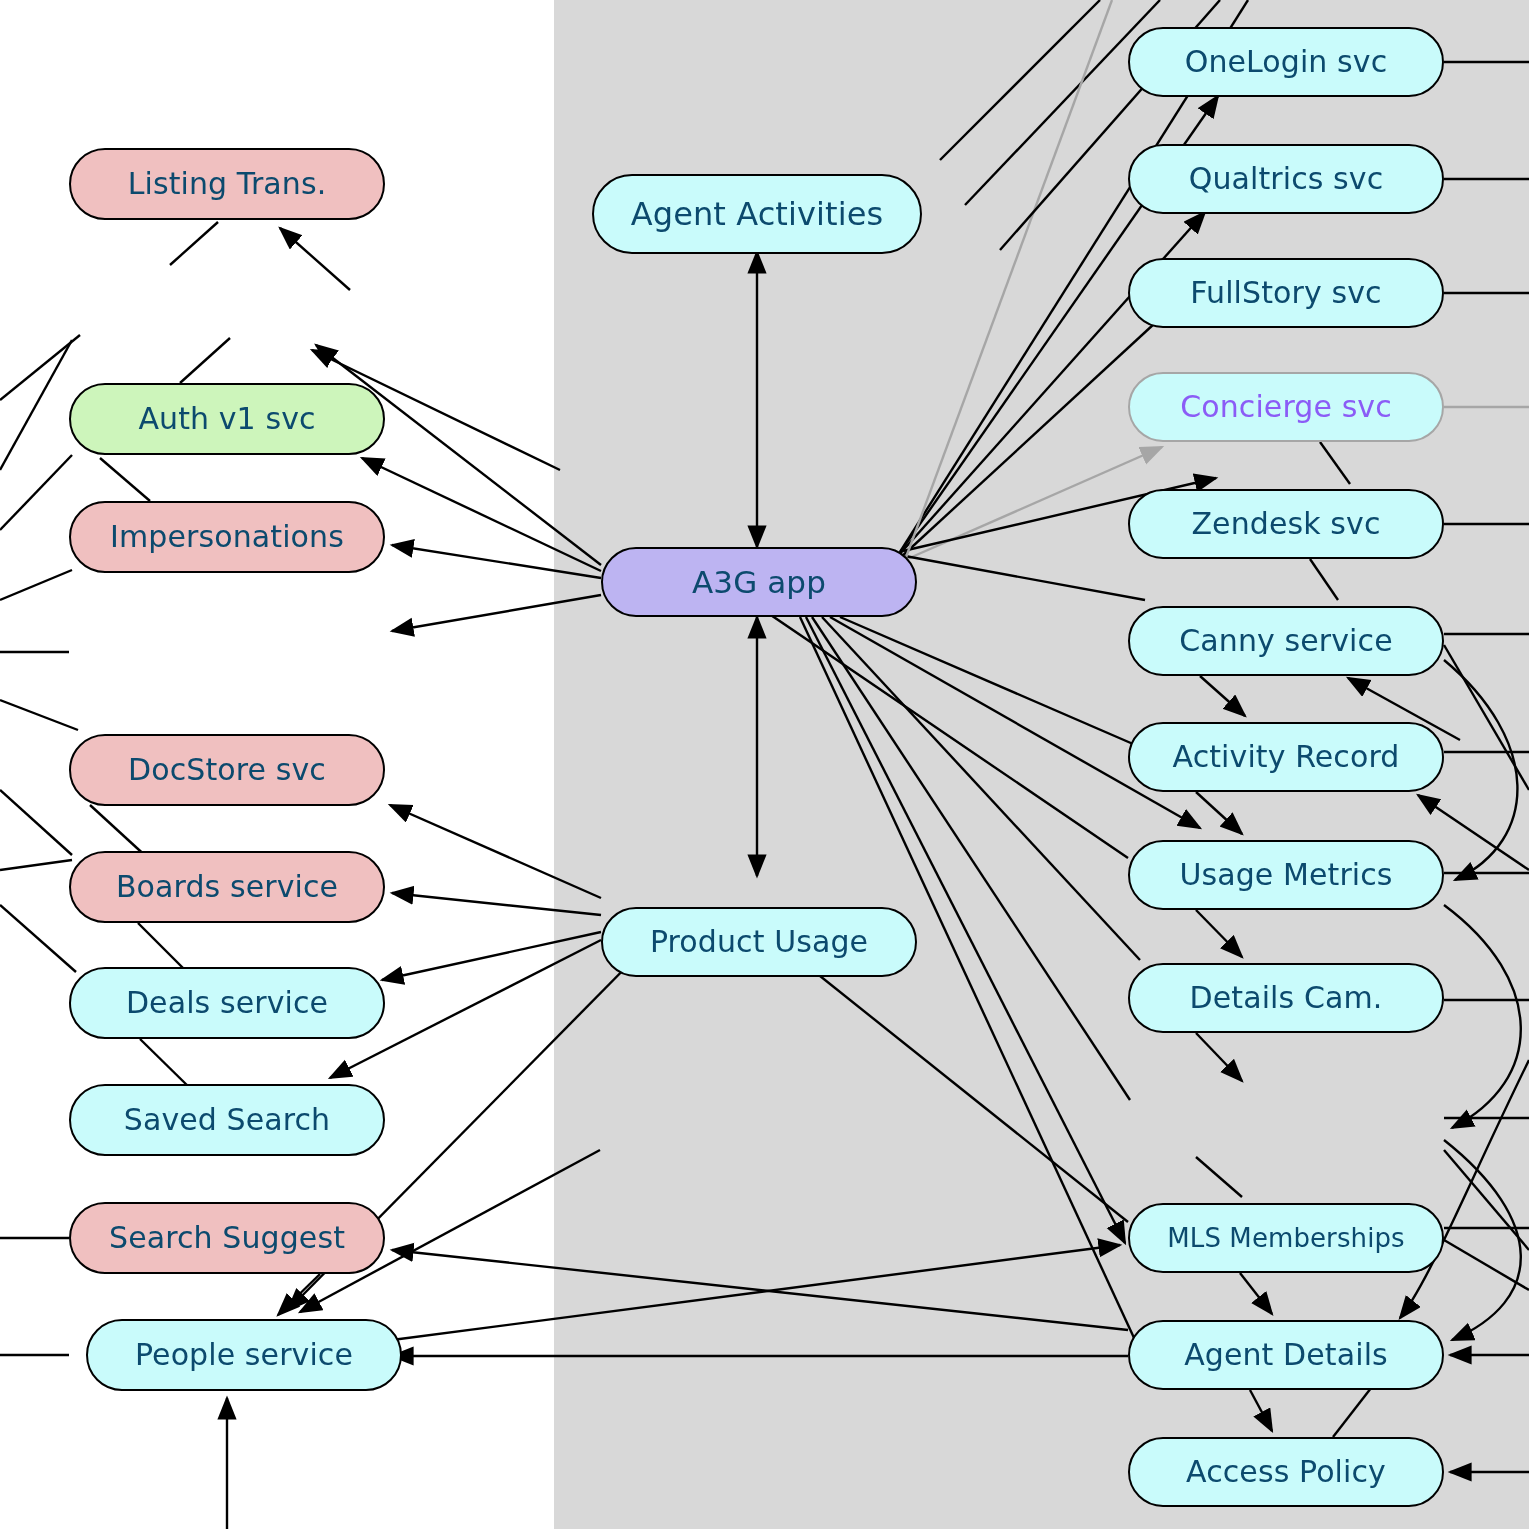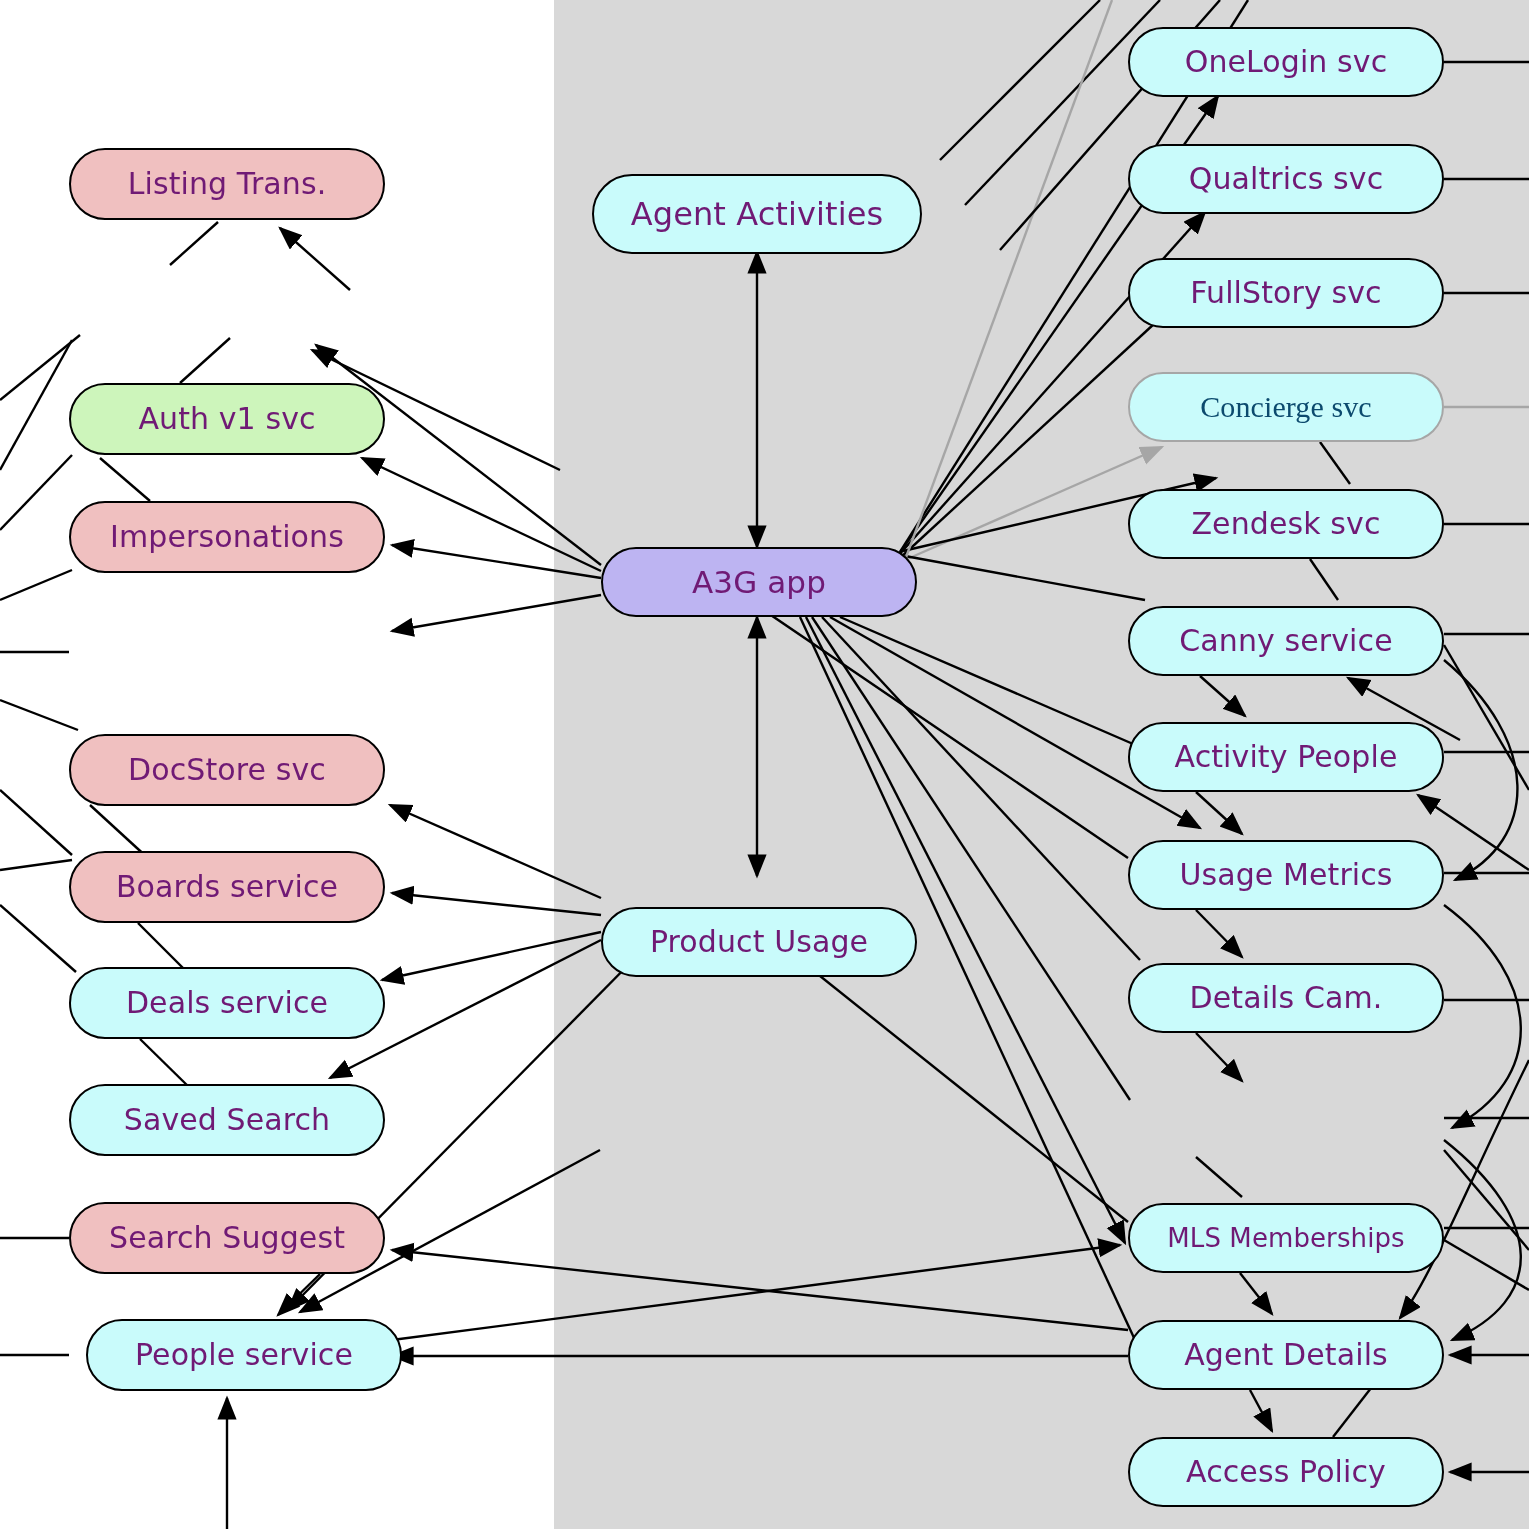--- a/index.html
+++ b/index.html
@@ -16,30 +16,29 @@
     background:#d8d8d8;
   }
   #edge-layer{position:absolute;left:0;top:0;width:1529px;height:1529px;}
   #node-layer{position:absolute;left:0;top:0;width:1529px;height:1529px;}
   .node{
     position:absolute;
     box-sizing:border-box;
     display:flex;align-items:center;justify-content:center;
     border:2.2px solid #000000;
     border-radius:999px;
-    color:#701a75;
+    color:#0c4a6e;
     text-align:center;
     white-space:nowrap;
     line-height:1;
     letter-spacing:0.1px;
   }
   .node.faded{
     border-color:#a6a6a6;
-    color:#0c4a6e;
-    font-family:Liberation Serif, serif;
+    color:#8b5cf6;
   }
 </style>
 </head>
 <body>
 
 <div id="canvas">
   <div id="cluster-bg"></div>
 
   <svg id="edge-layer" viewBox="0 0 1529 1529" xmlns="http://www.w3.org/2000/svg">
     <defs>
@@ -171,20 +170,20 @@
       <div class="node" style="left: 86px; top: 1319px; width: 316px; height: 72px; background: rgb(201, 251, 251); font-size: 30px;">People service</div>
       <div class="node" style="left: 592px; top: 174px; width: 330px; height: 80px; background: rgb(201, 251, 251); font-size: 32px;">Agent Activities</div>
       <div class="node" style="left: 601px; top: 547px; width: 316px; height: 70px; background: rgb(189, 180, 242); font-size: 31px;">A3G app</div>
       <div class="node" style="left: 601px; top: 883px; width: 316px; height: 70px; background: rgb(201, 251, 251); font-size: 30px; margin-top: 24px;">Product Usage</div>
       <div class="node" style="left: 1128px; top: 27px; width: 316px; height: 70px; background: rgb(201, 251, 251); font-size: 30px;">OneLogin svc</div>
       <div class="node" style="left: 1128px; top: 144px; width: 316px; height: 70px; background: rgb(201, 251, 251); font-size: 30px;">Qualtrics svc</div>
       <div class="node" style="left: 1128px; top: 258px; width: 316px; height: 70px; background: rgb(201, 251, 251); font-size: 30px;">FullStory svc</div>
       <div class="node faded" style="left: 1128px; top: 372px; width: 316px; height: 70px; background: rgb(201, 251, 251); font-size: 30px;">Concierge svc</div>
       <div class="node" style="left: 1128px; top: 489px; width: 316px; height: 70px; background: rgb(201, 251, 251); font-size: 30px;">Zendesk svc</div>
       <div class="node" style="left: 1128px; top: 606px; width: 316px; height: 70px; background: rgb(201, 251, 251); font-size: 30px;">Canny service</div>
-      <div class="node" style="left: 1128px; top: 722px; width: 316px; height: 70px; background: rgb(201, 251, 251); font-size: 30px;">Activity People</div>
+      <div class="node" style="left: 1128px; top: 722px; width: 316px; height: 70px; background: rgb(201, 251, 251); font-size: 30px;">Activity Record</div>
       <div class="node" style="left: 1128px; top: 840px; width: 316px; height: 70px; background: rgb(201, 251, 251); font-size: 30px;">Usage Metrics</div>
       <div class="node" style="left: 1128px; top: 963px; width: 316px; height: 70px; background: rgb(201, 251, 251); font-size: 30px;">Details Cam.</div>
       <div class="node" style="left: 1128px; top: 1203px; width: 316px; height: 70px; background: rgb(201, 251, 251); font-size: 26px;">MLS Memberships</div>
       <div class="node" style="left: 1128px; top: 1320px; width: 316px; height: 70px; background: rgb(201, 251, 251); font-size: 30px;">Agent Details</div>
       <div class="node" style="left: 1128px; top: 1437px; width: 316px; height: 70px; background: rgb(201, 251, 251); font-size: 30px;">Access Policy</div>
     </div>
 </div>
 
 </body></html>

